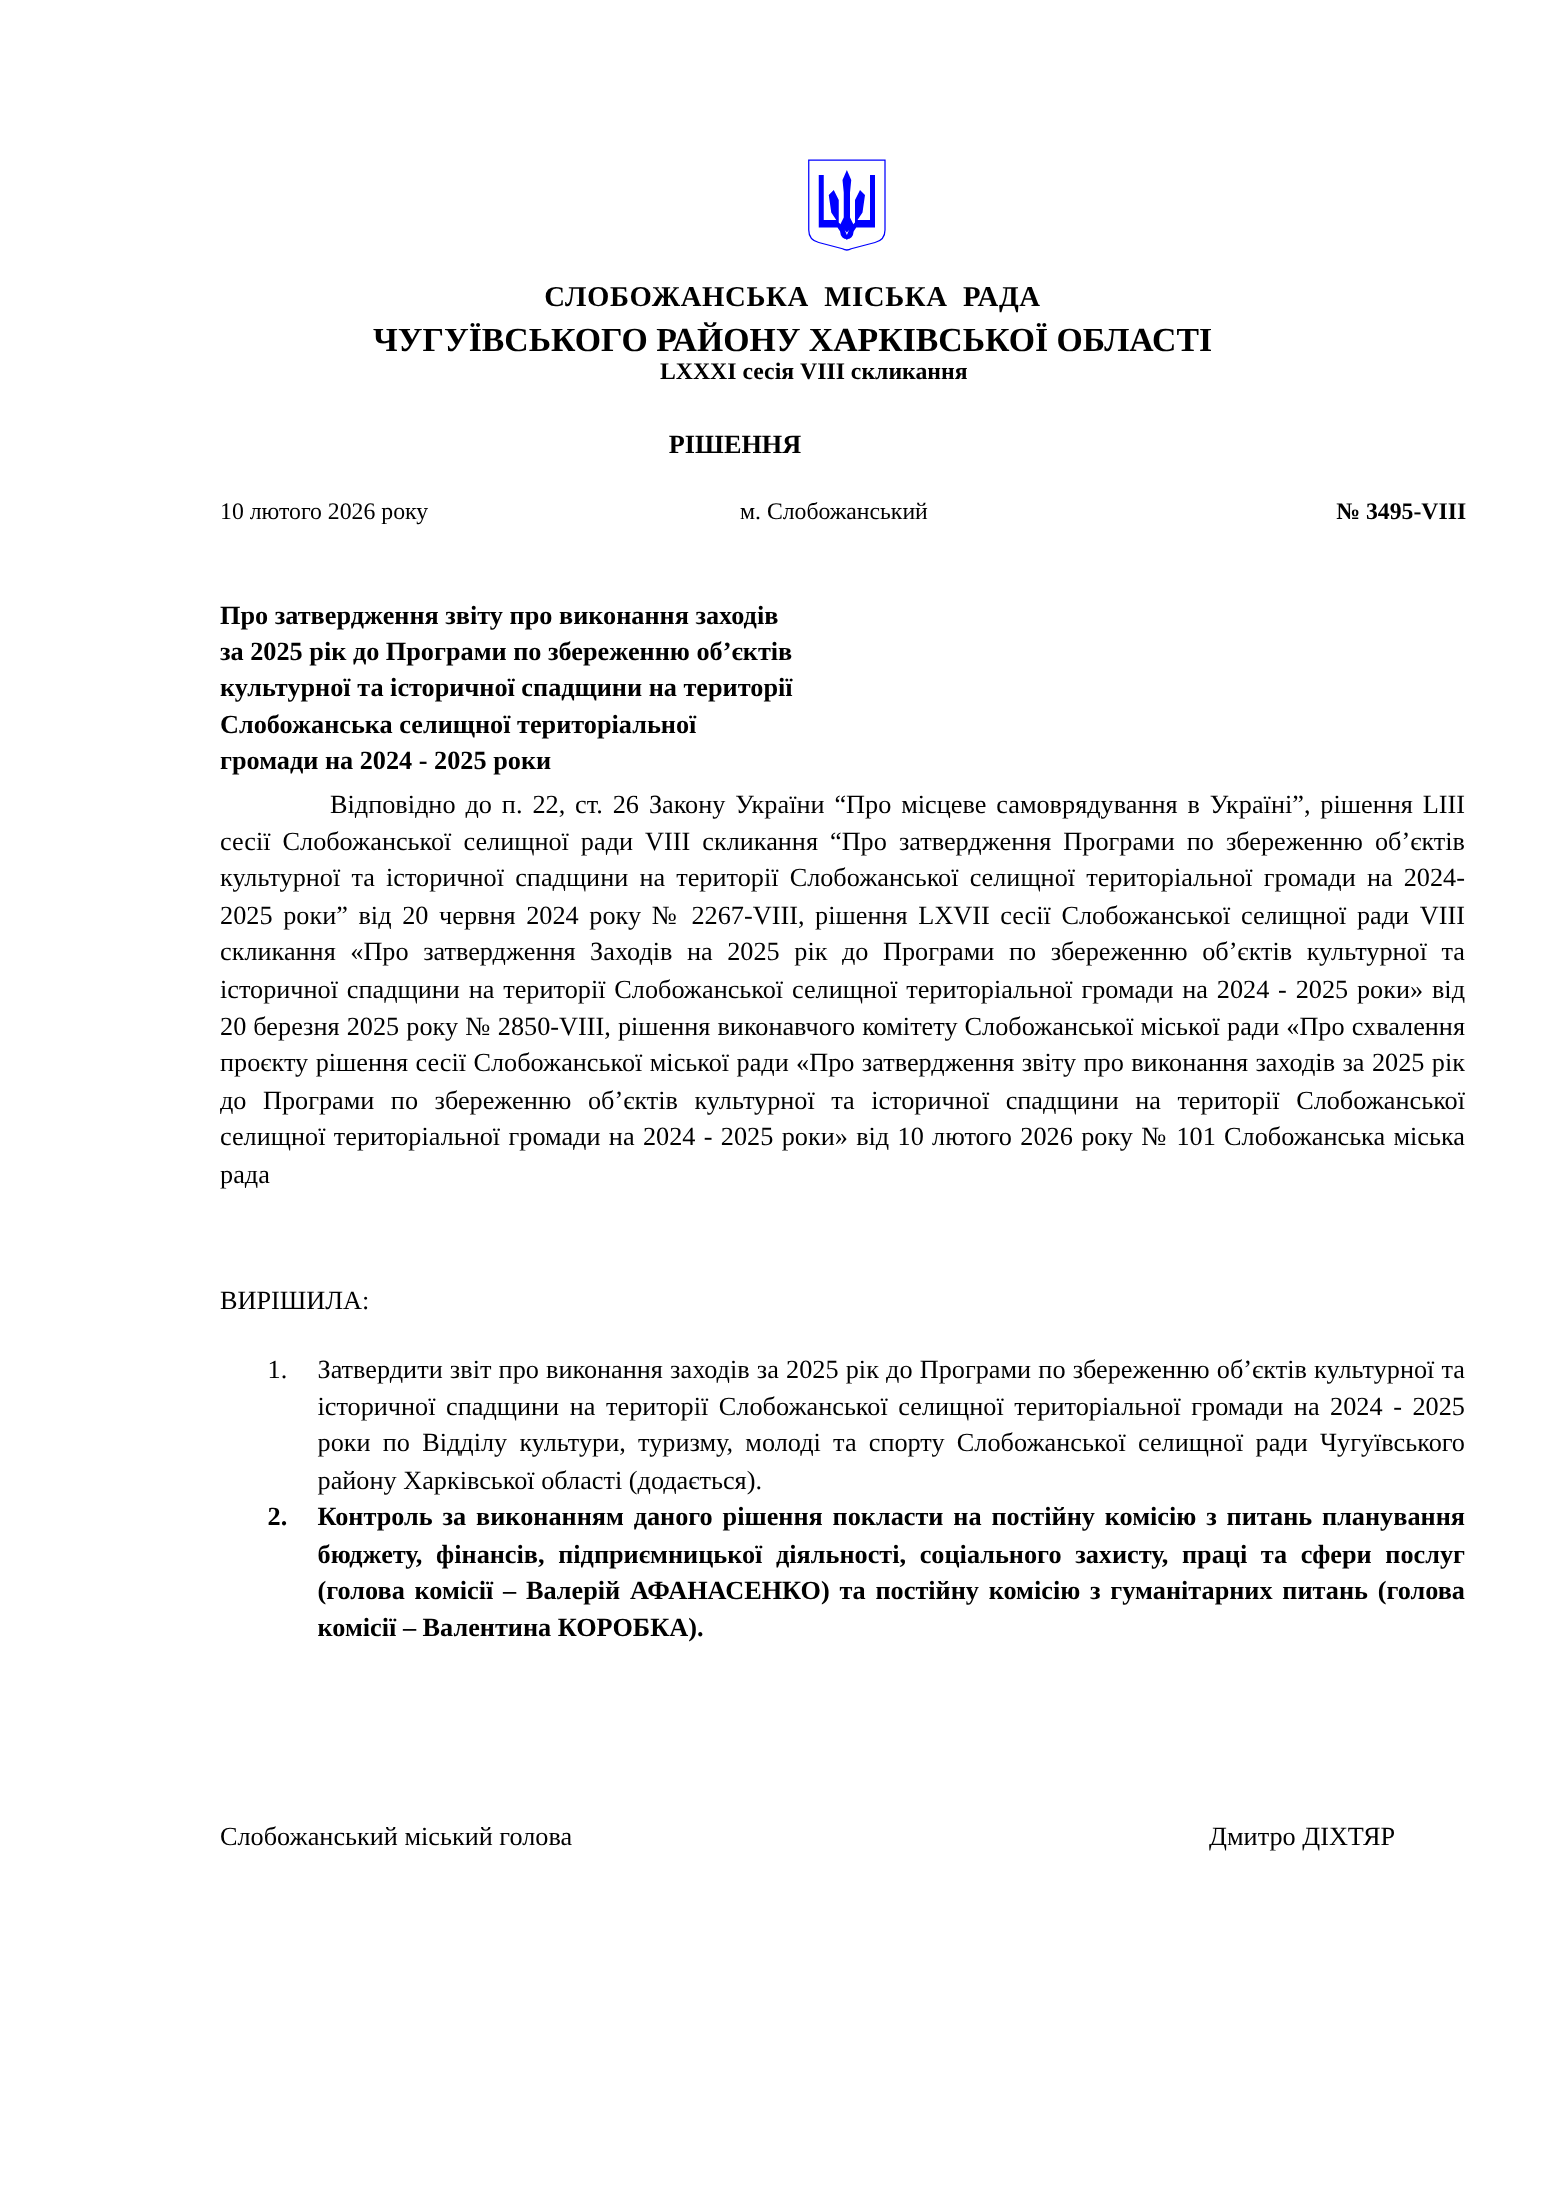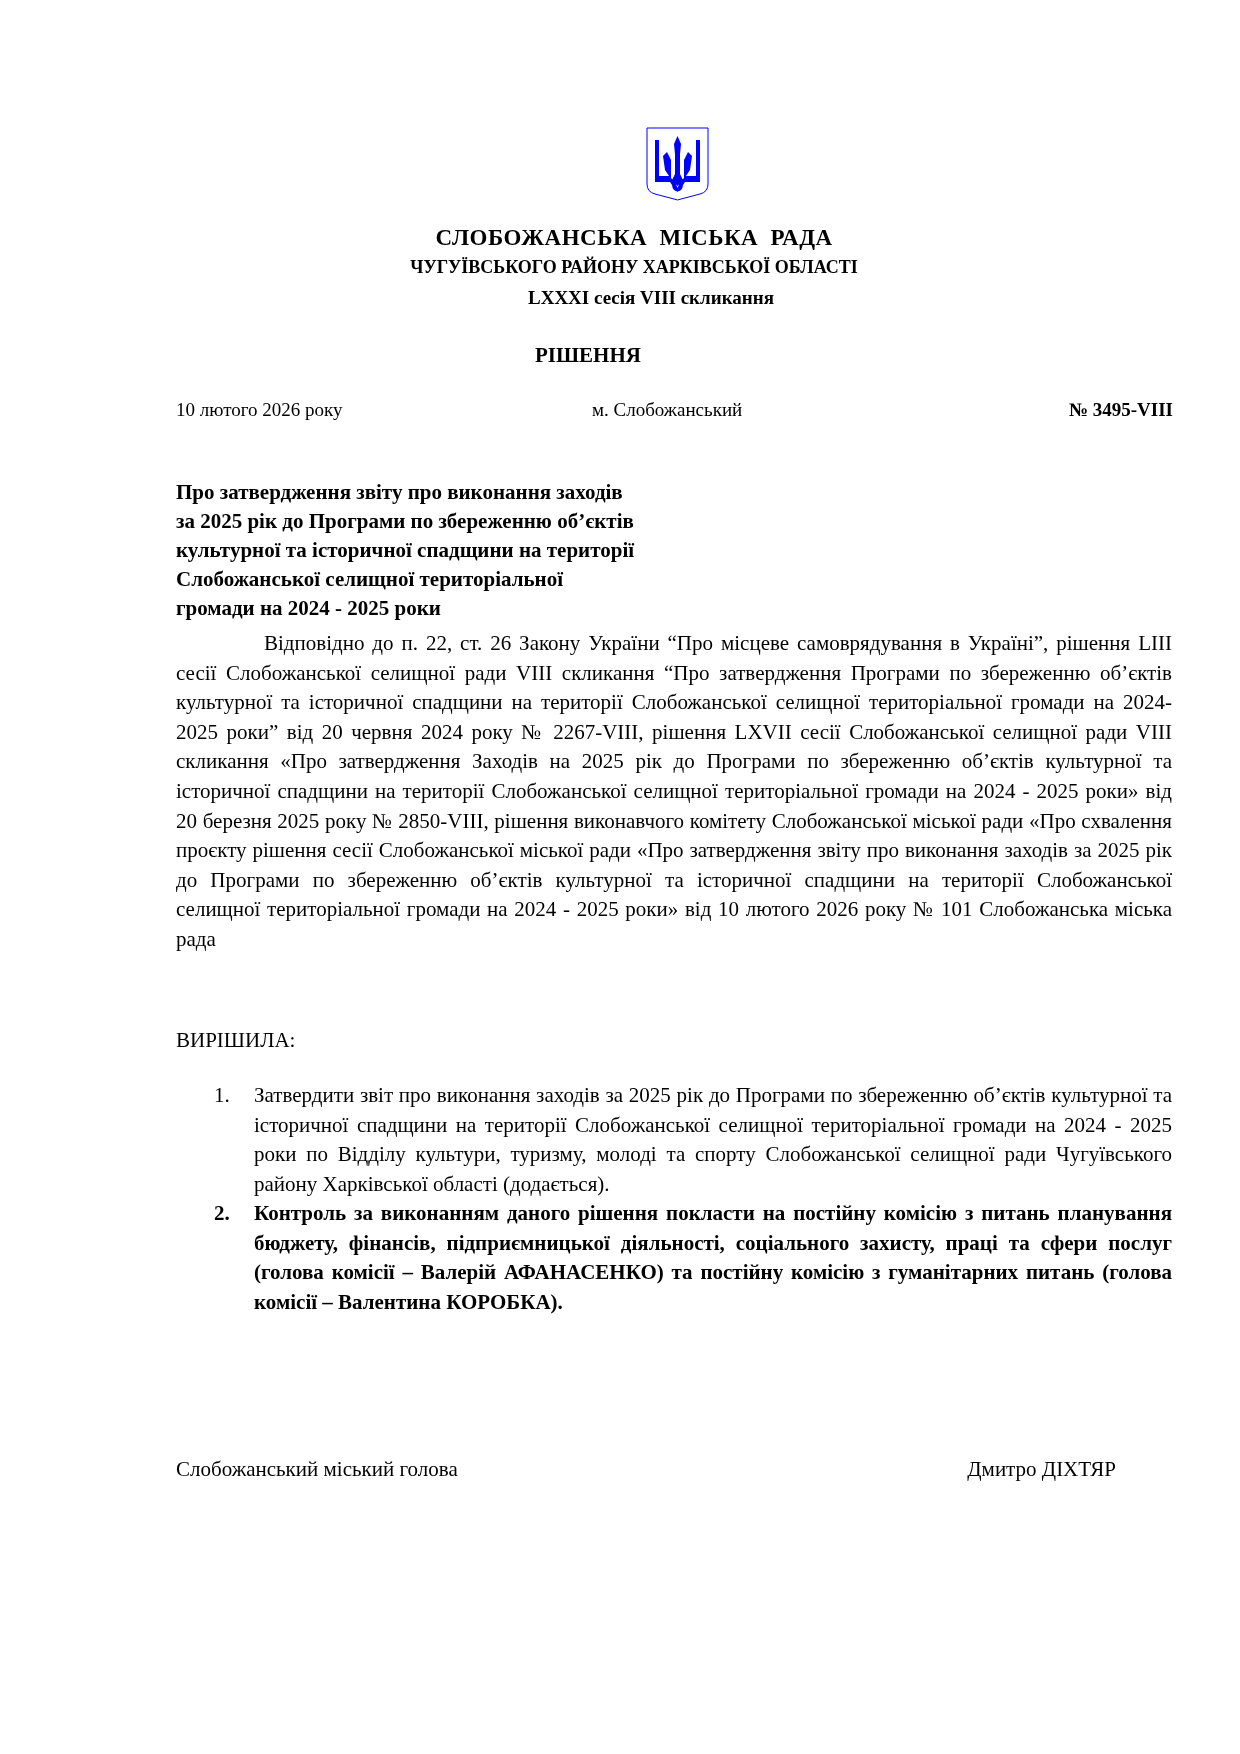--- a/index.html
+++ b/index.html
@@ -2,21 +2,21 @@
 <html><head>
 <meta charset="utf-8">
 <style>
   html, body { margin: 0; padding: 0; background: #ffffff; }
   body { width: 1240px; height: 1754px; position: relative; overflow: hidden;
          font-family: "Liberation Serif", "DejaVu Serif", serif; color: #000; }
   .page { position: absolute; left: 0; top: 0; width: 1240px; height: 1754px; }
   .emblem { position: absolute; left: 645px; top: 126px; width: 65px; height: 76px; }
   .hdr { position: absolute; left: 0; width: 1240px; text-align: center; font-weight: bold; }
   .hdr1 { top: 225px; font-size: 23px; letter-spacing: 0.5px; word-spacing: 6px; padding-left: 28px; box-sizing: border-box; }
-  .hdr2 { top: 257px; font-size: 18px; padding-left: 28px; box-sizing: border-box; }
+  .hdr2 { top: 257px; font-size: 27px; padding-left: 28px; box-sizing: border-box; }
   .hdr3 { top: 287px; font-size: 19px; padding-left: 28px; box-sizing: border-box; margin-left: 17px; }
   .decision { position: absolute; top: 343px; left: 0; width: 1148px; text-align: center; font-weight: bold; font-size: 21px; padding-left: 28px; box-sizing: border-box; }
   .meta { position: absolute; top: 399px; font-size: 19px; }
   .meta-date { left: 176px; }
   .meta-place { left: 592px; }
   .meta-num { right: 67px; font-weight: bold; }
   .subject { position: absolute; left: 176px; top: 458px; width: 580px; font-size: 21px; font-weight: bold; line-height: 29px; margin-top: 20px; }
   .body-para { position: absolute; left: 176px; top: 629px; width: 996px; font-size: 21px; line-height: 29.6px; text-align: justify; text-indent: 88px; }
   .resolved { position: absolute; left: 176px; top: 1028px; font-size: 21px; }
   .items { position: absolute; left: 176px; top: 1081px; width: 996px; font-size: 21px; line-height: 29.5px; }
@@ -48,21 +48,21 @@
   <div class="decision">РІШЕННЯ</div>
 
   <div class="meta meta-date">10 лютого 2026 року</div>
   <div class="meta meta-place">м. Слобожанський</div>
   <div class="meta meta-num">№ 3495-VIII</div>
 
   <div class="subject">
     <div>Про затвердження звіту про виконання заходів</div>
     <div>за 2025 рік до Програми по збереженню об’єктів</div>
     <div>культурної та історичної спадщини на території</div>
-    <div>Слобожанської селищної територіальної</div>
+    <div>Слобожанська селищної територіальної</div>
     <div>громади на 2024 - 2025 роки</div>
   </div>
 
   <div class="body-para">Відповідно до п. 22, ст. 26 Закону України “Про місцеве самоврядування в Україні”, рішення LIII сесії Слобожанської  селищної ради VIII скликання “Про затвердження Програми по збереженню об’єктів культурної та історичної спадщини на території Слобожанської селищної територіальної громади на 2024-2025 роки” від 20 червня 2024 року № 2267-VIII, рішення LXVII сесії Слобожанської селищної ради VIII скликання «Про затвердження Заходів на 2025 рік до Програми по збереженню об’єктів культурної та історичної спадщини на території Слобожанської селищної територіальної громади на 2024 - 2025 роки» від 20 березня 2025 року № 2850-VIII, рішення виконавчого комітету Слобожанської міської ради «Про схвалення проєкту рішення сесії Слобожанської міської ради «Про затвердження звіту про виконання заходів за 2025 рік до Програми по збереженню об’єктів культурної та історичної спадщини на території Слобожанської селищної територіальної громади на 2024 - 2025 роки» від  10 лютого  2026 року № 101 Слобожанська міська рада</div>
 
   <div class="resolved">ВИРІШИЛА:</div>
 
   <div class="items">
     <div class="item">
       <span class="item-num">1.</span>

